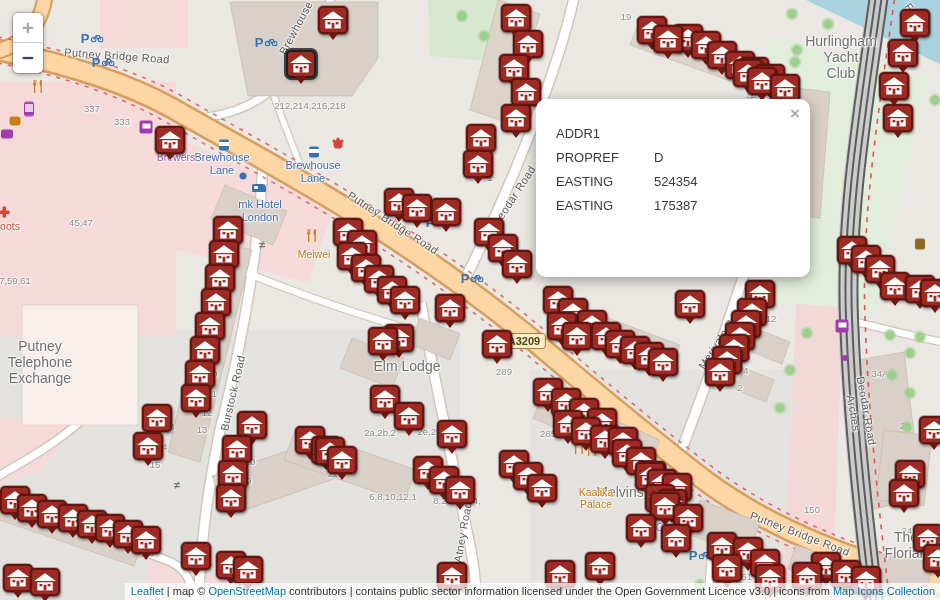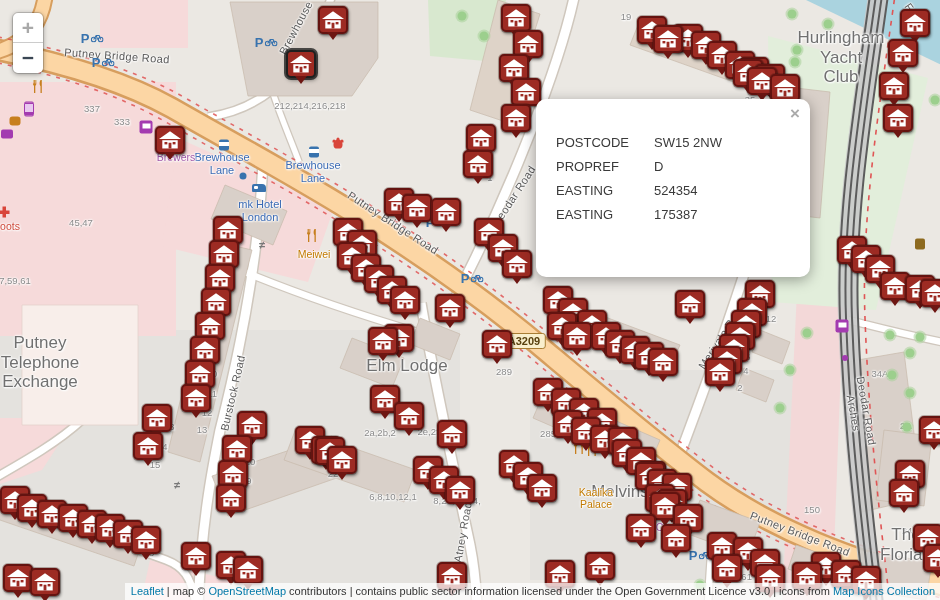--- a/index.html
+++ b/index.html
@@ -5,21 +5,21 @@
   html,body{margin:0;padding:0;background:#888;}
   #viewport{position:relative;width:940px;height:600px;overflow:hidden;
     font-family:"Liberation Sans",sans-serif;background:#ebe8e3;}
   #basemap{position:absolute;left:0;top:0;z-index:0;}
   
   .lbl{position:absolute;transform:translate(-50%,-50%);white-space:pre-line;text-align:center;
     z-index:2;line-height:1.15;pointer-events:none;
     text-shadow:0 0 2px #fff,0 0 2px #fff,0 0 3px #fff,1px 1px 2px #fff;}
   .street{font-size:11px;color:#5a5a5a;letter-spacing:.4px;}
   .hnum{font-size:9.5px;color:#8a8a8a;z-index:1;}
-  .pl-gray{font-size:17px;color:#707070;}
+  .pl-gray{font-size:14px;color:#707070;}
   .pl-blue{font-size:11px;color:#3a6ab4;}
   .pl-purple{font-size:10.5px;color:#a159a9;}
   .pl-orange{font-size:10.5px;color:#c27a00;}
   .pl-red{font-size:10.5px;color:#cf4a3c;}
   
   .shield{position:absolute;transform:translate(-50%,-50%);z-index:2;background:#f9efcd;
     border:1.5px solid #a87d34;border-radius:3px;color:#58400e;font-size:11px;font-weight:bold;
     padding:1px 5px;}
   
   .mk{position:absolute;width:26px;height:24px;background:#9d2b23;border:2px solid #641310;
@@ -1626,24 +1626,21 @@
 
   <div id="zoomctl">
     <div class="zb" id="zoom-in">+</div>
     <div class="zb" id="zoom-out">−</div>
   </div>
 
   <div id="popup">
     <div id="popup-close">×</div>
     <div id="popup-rows">
         <div class="prow">
-        </div>
-        <div class="prow">
-          <div class="rl">POSTCODE</div>
-          <div class="rv">SW15 2NW</div>
+          <div class="rl">ADDR1</div>
         </div>
         <div class="prow">
           <div class="rl">PROPREF</div>
           <div class="rv">D</div>
         </div>
         <div class="prow">
           <div class="rl">EASTING</div>
           <div class="rv">524354</div>
         </div>
         <div class="prow">

